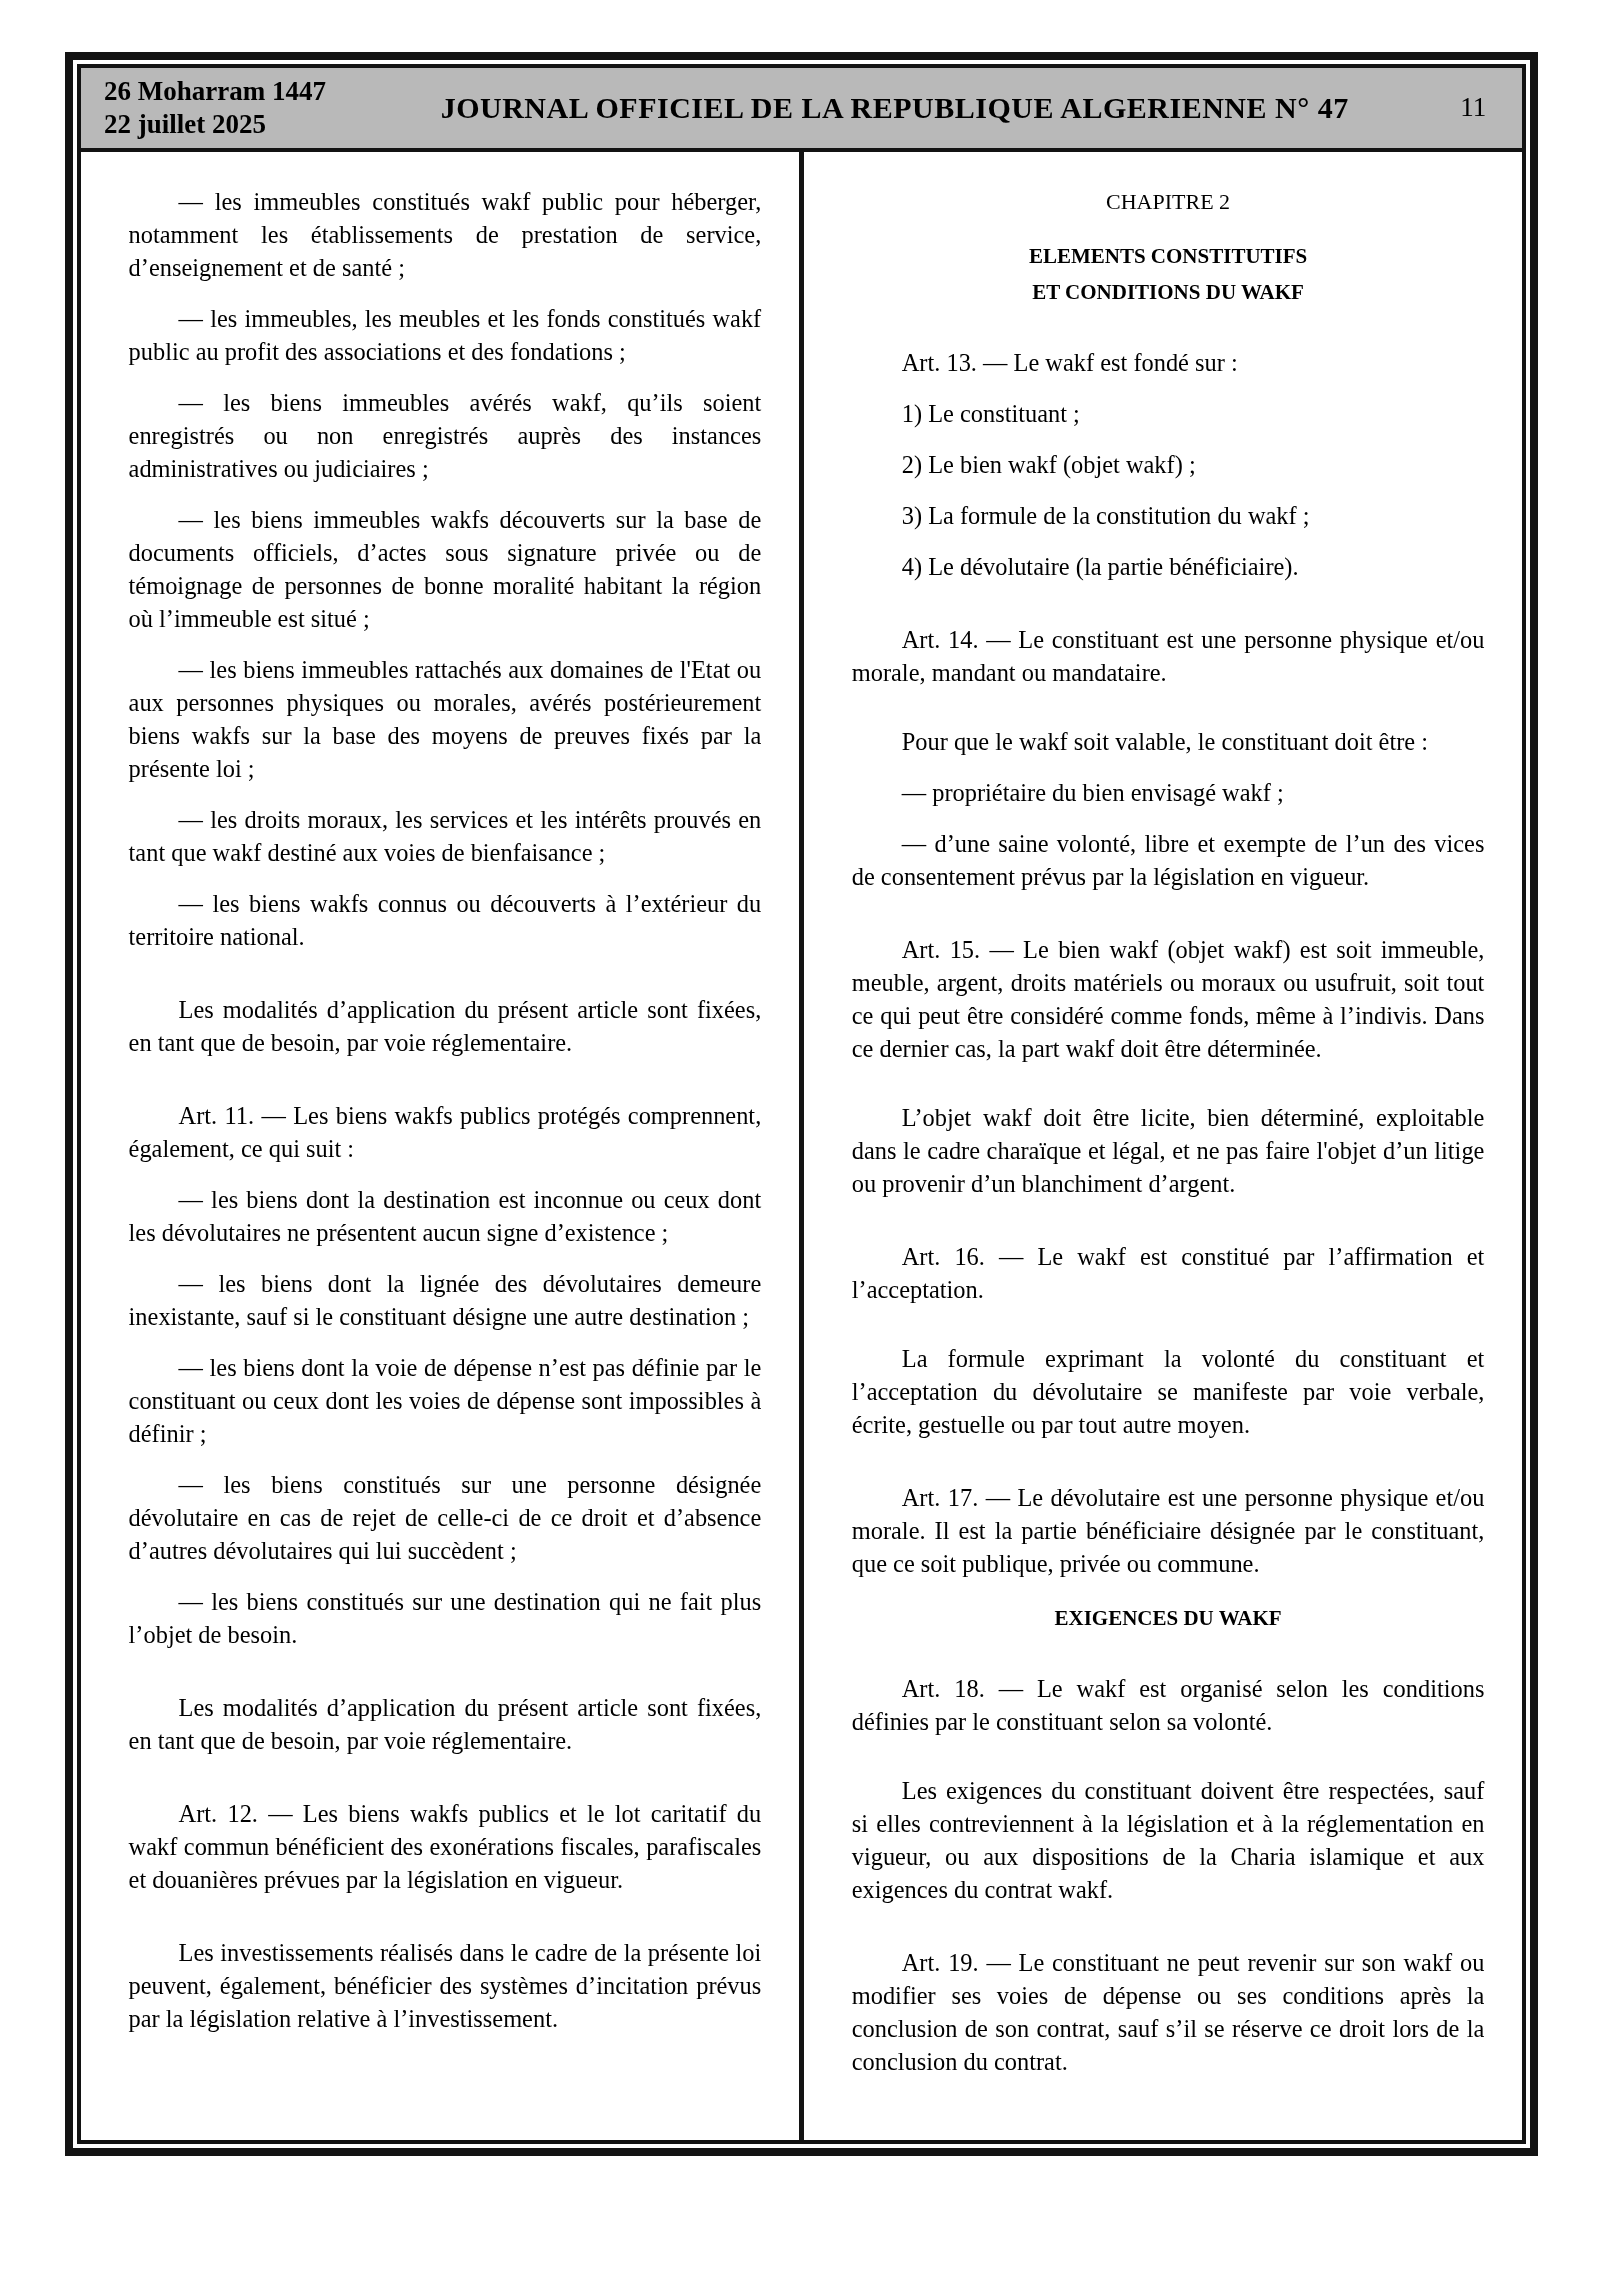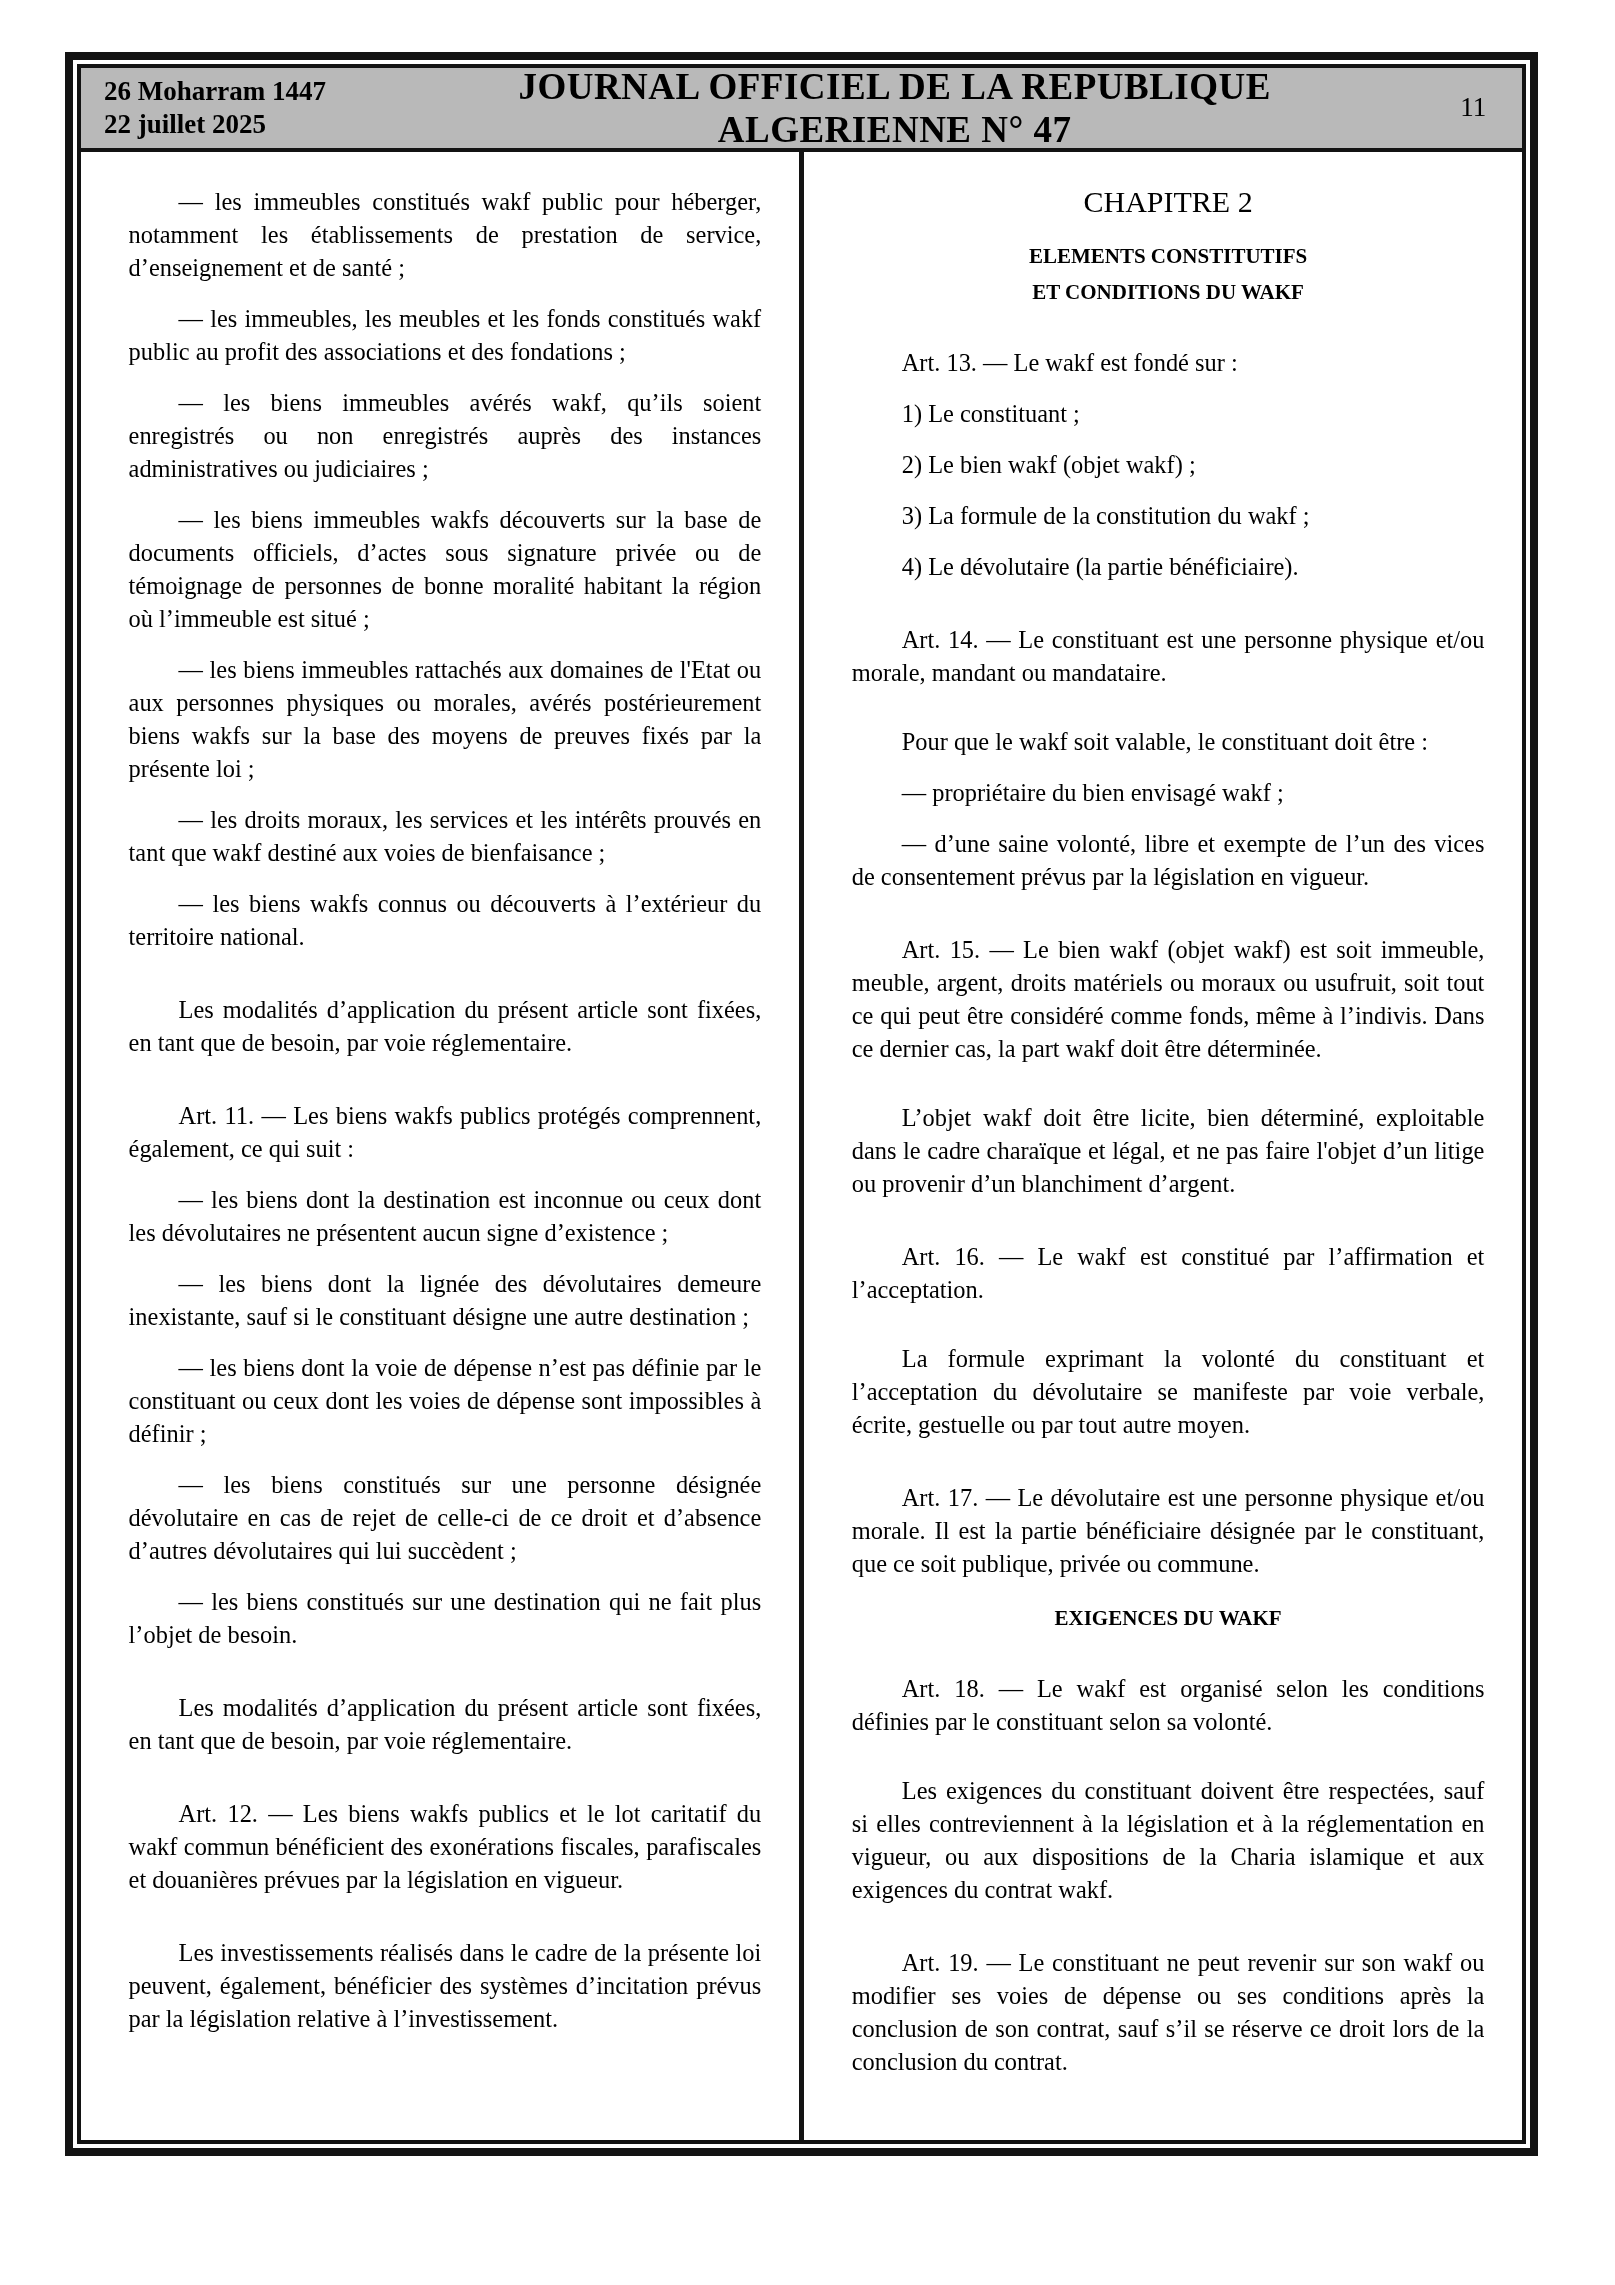--- a/index.html
+++ b/index.html
@@ -26,21 +26,21 @@
     background:#fff;
   }
   .page-header {
     background:#b9b9b9;
     border-bottom:4.5px solid #131313;
     display:flex; align-items:center;
     height:80px; flex:0 0 auto;
     padding:0 23.5px;
   }
   .header-dates { width:299px; font-weight:bold; font-size:27px; line-height:33px; }
-  .header-title { flex:1; text-align:center; font-weight:bold; font-size:37px; letter-spacing:0.5px; }
+  .header-title { flex:1; text-align:center; font-weight:bold; font-size:30px; letter-spacing:0.5px; }
   .header-page { width:100px; text-align:right; font-weight:normal; font-size:27px; padding-right:12.7px; }
 
   .content {
     flex:1; display:flex; align-items:stretch;
     padding:0; overflow:hidden;
   }
   .col {
     flex:1;
     padding:33px 38px 18px 48px;
     font-size:24.4px; line-height:33px;
@@ -49,21 +49,21 @@
   .divider { width:4.5px; background:#131313; flex:0 0 auto; }
 
   .col p { margin:0; text-indent:50px; }
   .col p + p, .col .blk + p, .col p + .blk { margin-top:18px; }
   .col .sp { margin-top:40px !important; }
   .col .sp40 { margin-top:36px !important; }
   .col .first { margin-top:0 !important; }
 
   .chapter-label {
     text-align:center; text-indent:0 !important;
-    font-size:30px; margin:0;
+    font-size:22px; margin:0;
   }
   .section-title {
     text-align:center; text-indent:0 !important;
     font-weight:bold; font-size:21px; line-height:36px;
     margin-top:20px !important;
   }
   .chap3 { margin-top:47px !important; }
 </style>
 </head>
 <body>

